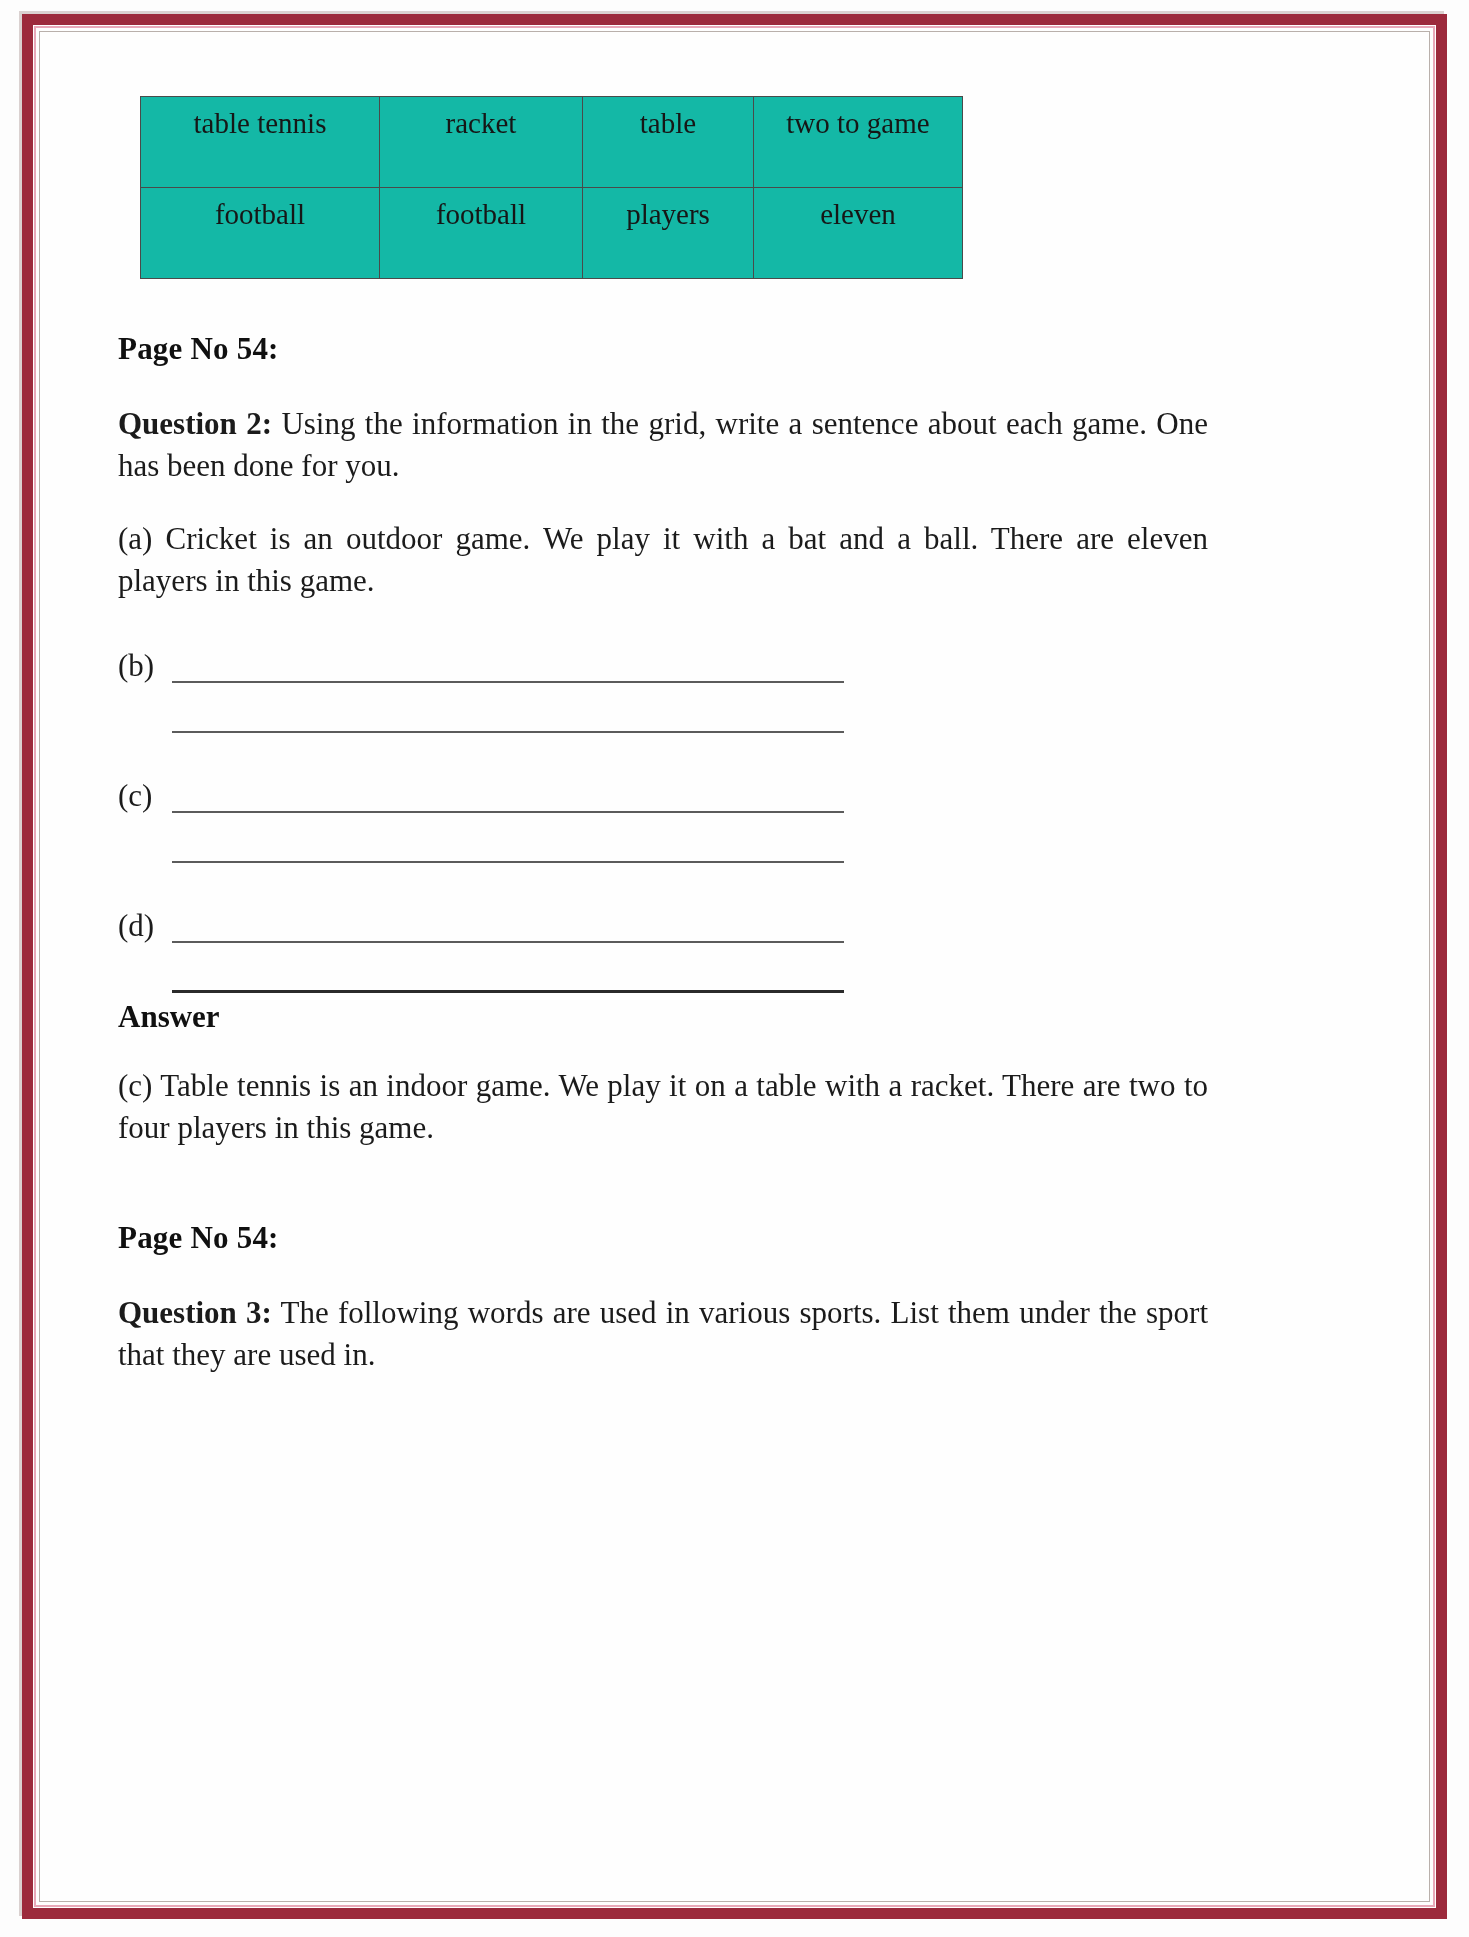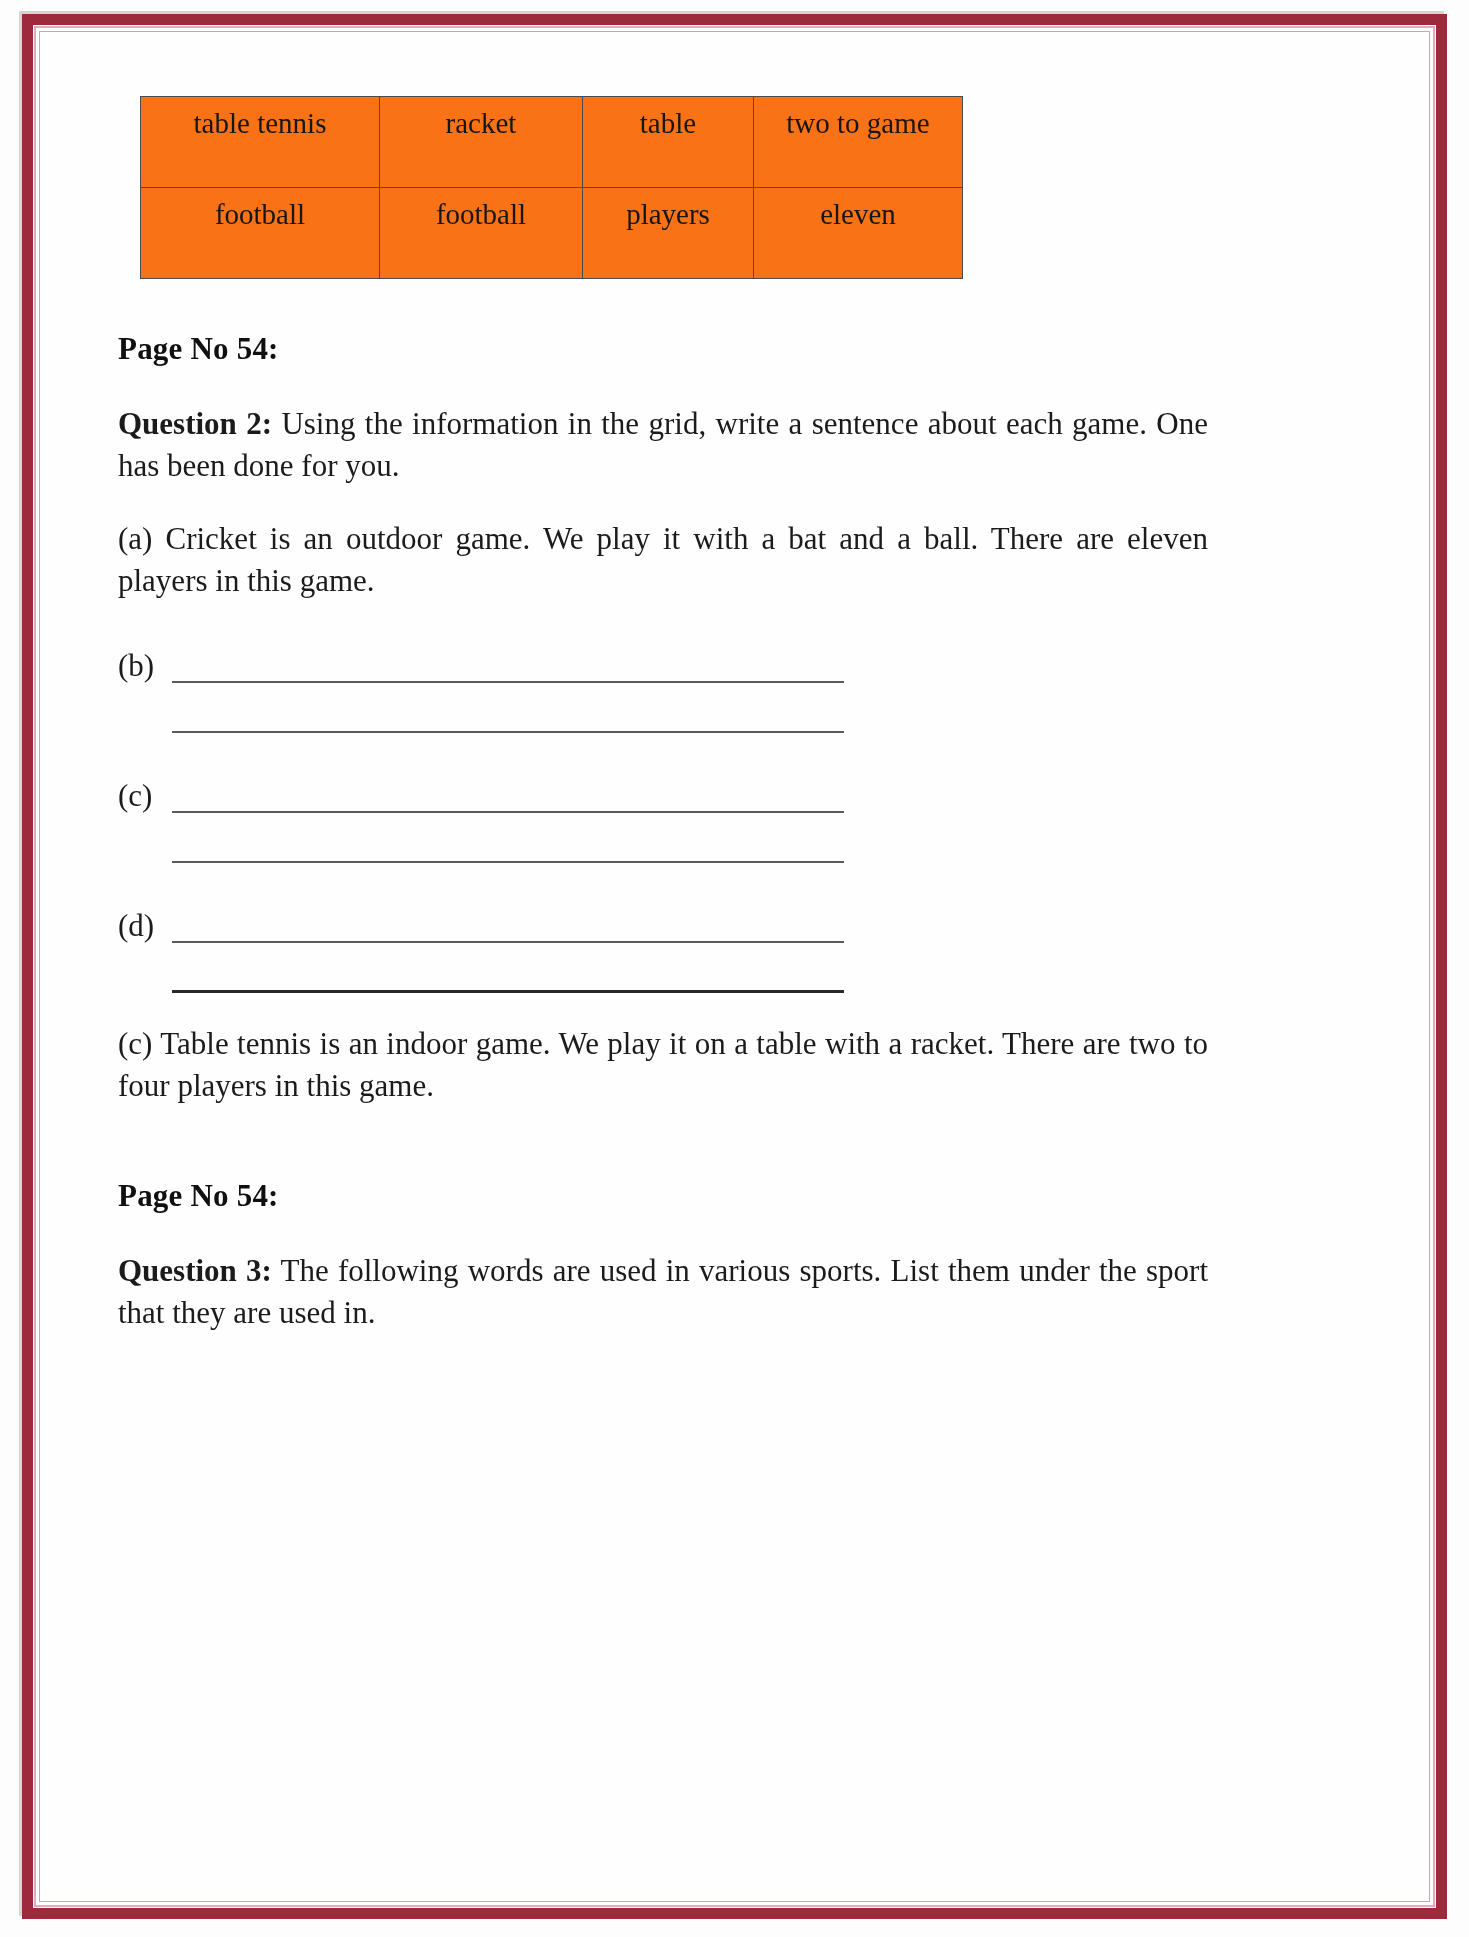--- a/index.html
+++ b/index.html
@@ -77,21 +77,21 @@
   }
   .grid-table td {
     border: 1px solid #4a4a4a;
     height: 78px;
     vertical-align: top;
     padding-top: 11px;
     text-align: center;
     font-size: 29px;
     line-height: 1.1;
     color: #161616;
-    background: #f97316;
+    background: #14b8a6;
   }
   .grid-table td.c0 { width: 236px; }
   .grid-table td.c1 { width: 200px; }
   .grid-table td.c2 { width: 168px; }
   .grid-table td.c3 { width: 206px; }
 
   
   .page-heading {
     text-align: left;
     font-weight: bold;
@@ -205,20 +205,21 @@
     <div class="blank-block">
       <div class="blank-row">
         <span class="blank-label">(d)</span>
         <span class="blank-line w-main"></span>
       </div>
       <div class="blank-row sub">
         <span class="blank-line w-sub dark"></span>
       </div>
     </div>
 
+    <div class="answer-heading">Answer</div>
 
     <p class="para">(c) Table tennis is an indoor game. We play it on a table with a racket. There are two to four players in this game.</p>
 
     <div class="bottom-block">
       <div class="page-heading" style="margin-top:0">Page No 54:</div>
 
       <p class="para first-q"><b>Question 3:</b><span> The following words are used in various sports. List them under the sport that they are used in.</span></p>
     </div>
 
   </div>

